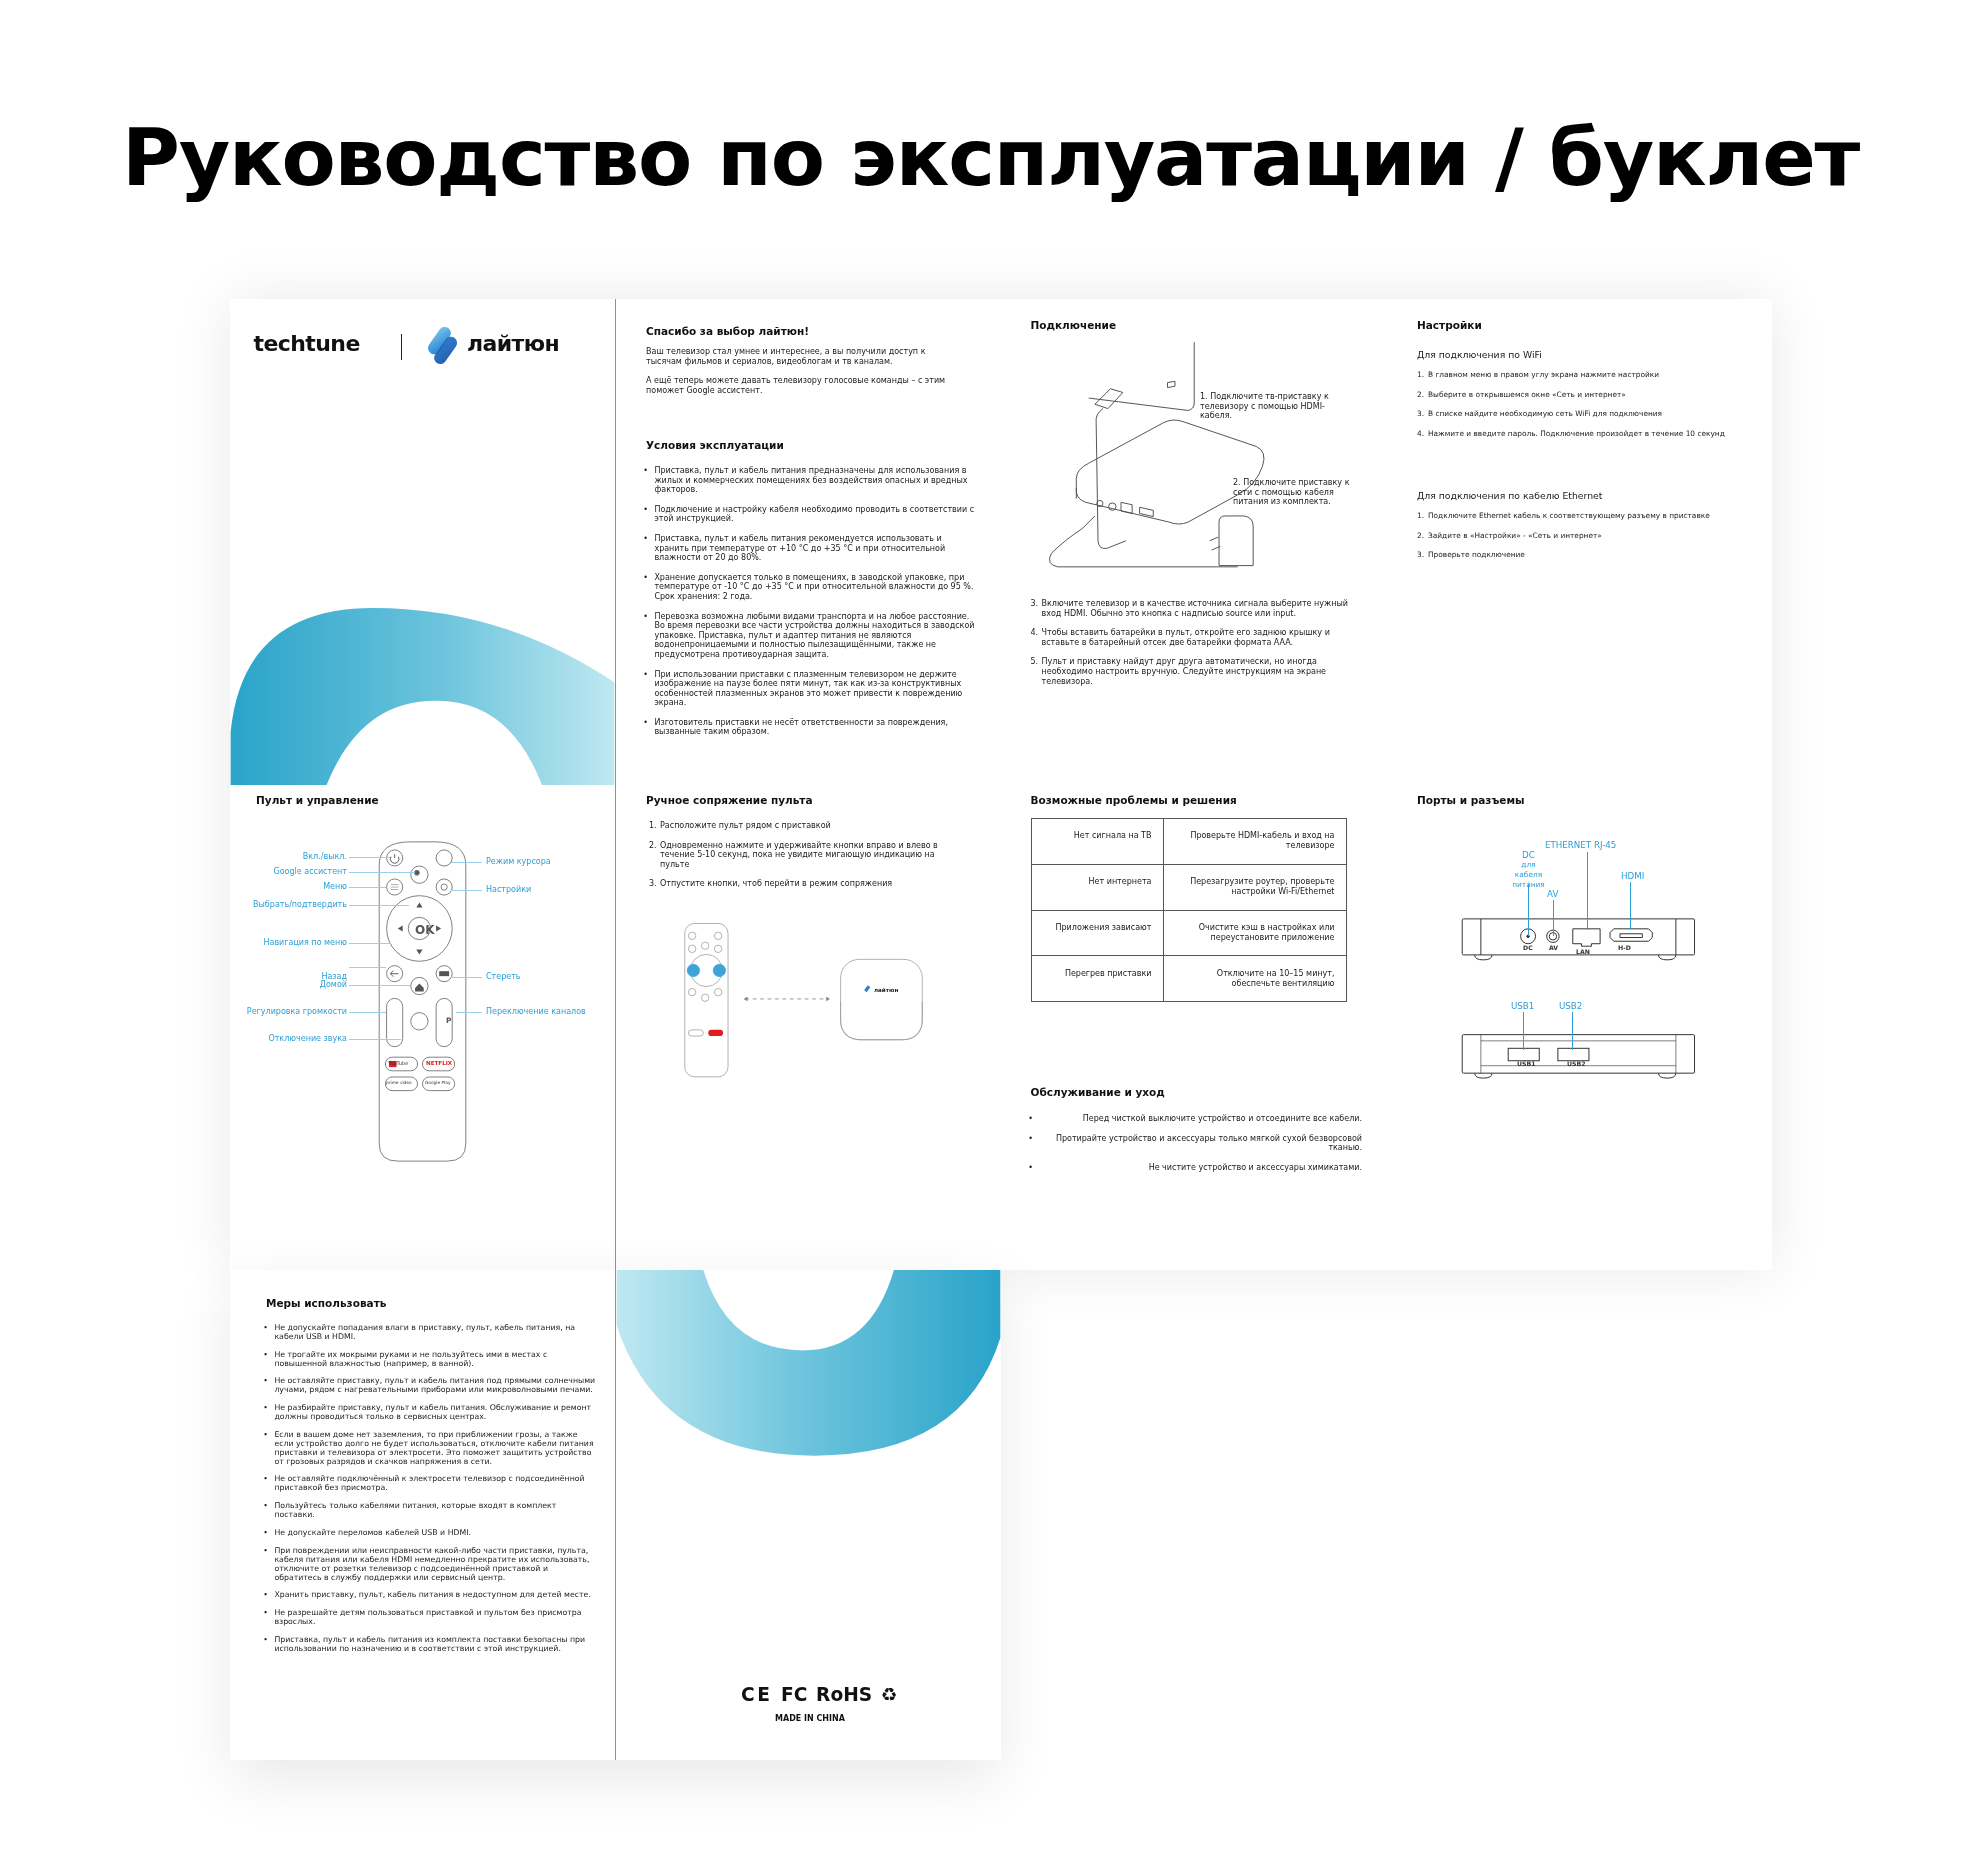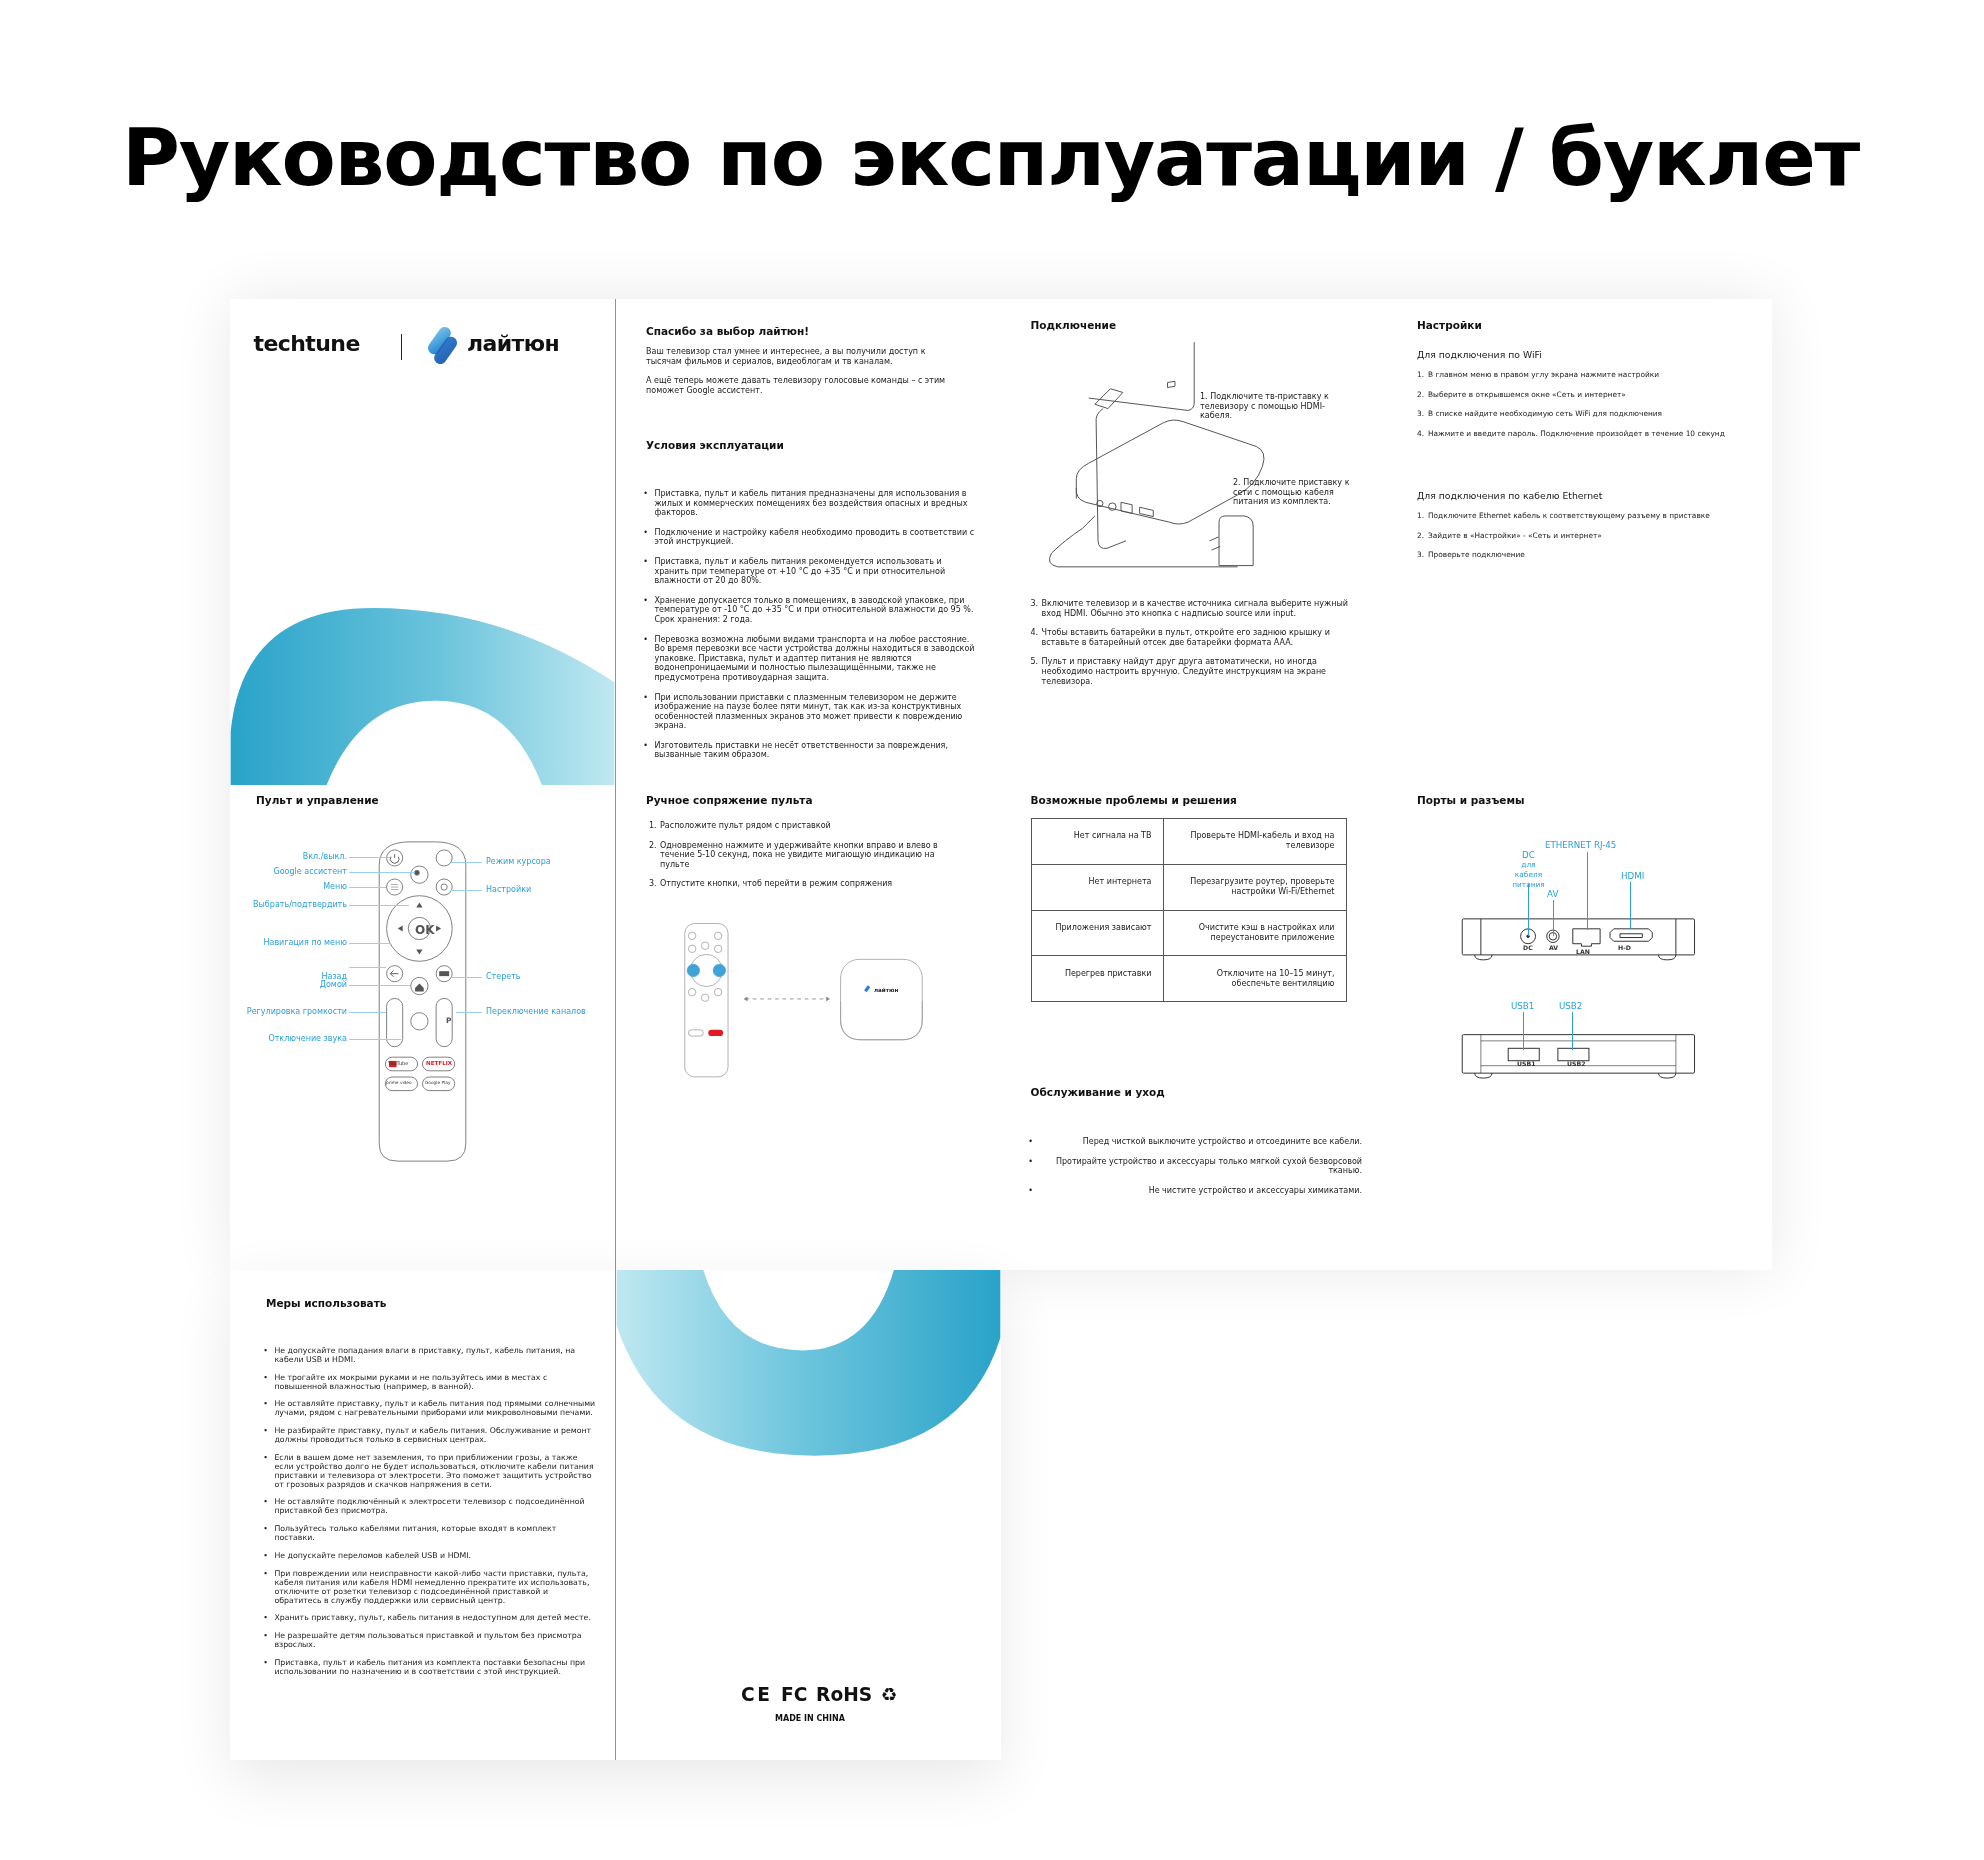--- a/index.html
+++ b/index.html
@@ -18,21 +18,21 @@
   }
   .sheet-bottom {
     position: absolute; left: 230px; top: 1270px; width: 770px; height: 490px;
     background: #fff; box-shadow: 0 18.6px 56px rgba(0,0,0,0.09);
   }
   .panel { position: absolute; overflow: hidden; background: #fff; }
   .fold-v { position: absolute; width: 1.2px; background: #ef6b73; }
 
   .h2 { font-weight: bold; font-size: 10.5px; color: #111; position: absolute; white-space: nowrap; }
   .txt { font-size: 8px; line-height: 9.6px; color: #1a1a1a; position: absolute; }
-  .bullets { list-style: none; position: absolute; font-size: 8px; line-height: 9.6px; color: #1a1a1a; margin-top: 23px; }
+  .bullets { list-style: none; position: absolute; font-size: 8px; line-height: 9.6px; color: #1a1a1a; }
   .bullets li { position: relative; padding-left: 12.4px; margin-bottom: 10px; }
   .bullets li::before { content: "•"; position: absolute; left: 1.2px; top: 0; }
   .olist { list-style: none; position: absolute; font-size: 8px; line-height: 9.6px; color: #1a1a1a; }
   .olist li { position: relative; padding-left: 11px; margin-bottom: 10px; }
   .olist li .num { position: absolute; left: 0; top: 0; }
   .callout { position: absolute; font-size: 8px; color: #2b9fd6; white-space: nowrap; }
   .cline { position: absolute; height: 1.2px; background: #9ad0ec; }
 
   
   .logo-tt { position: absolute; font-weight: bold; font-size: 22px; letter-spacing: -0.6px; color: #111; }

